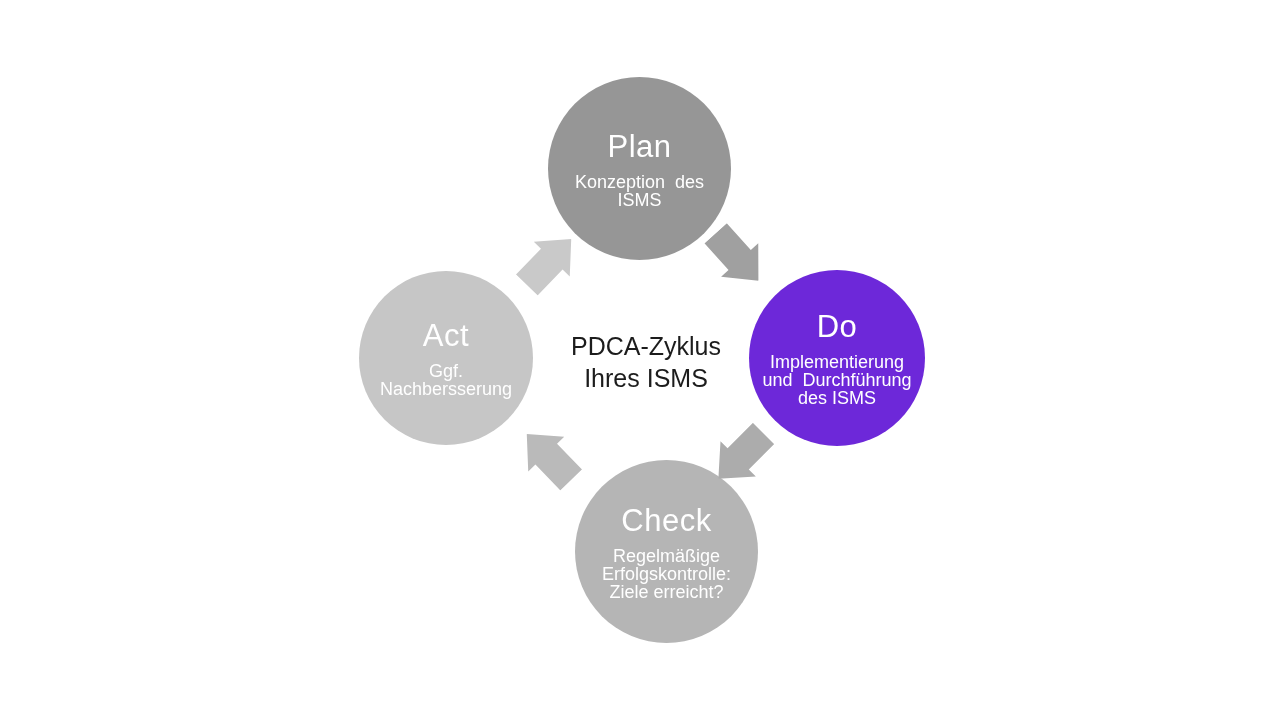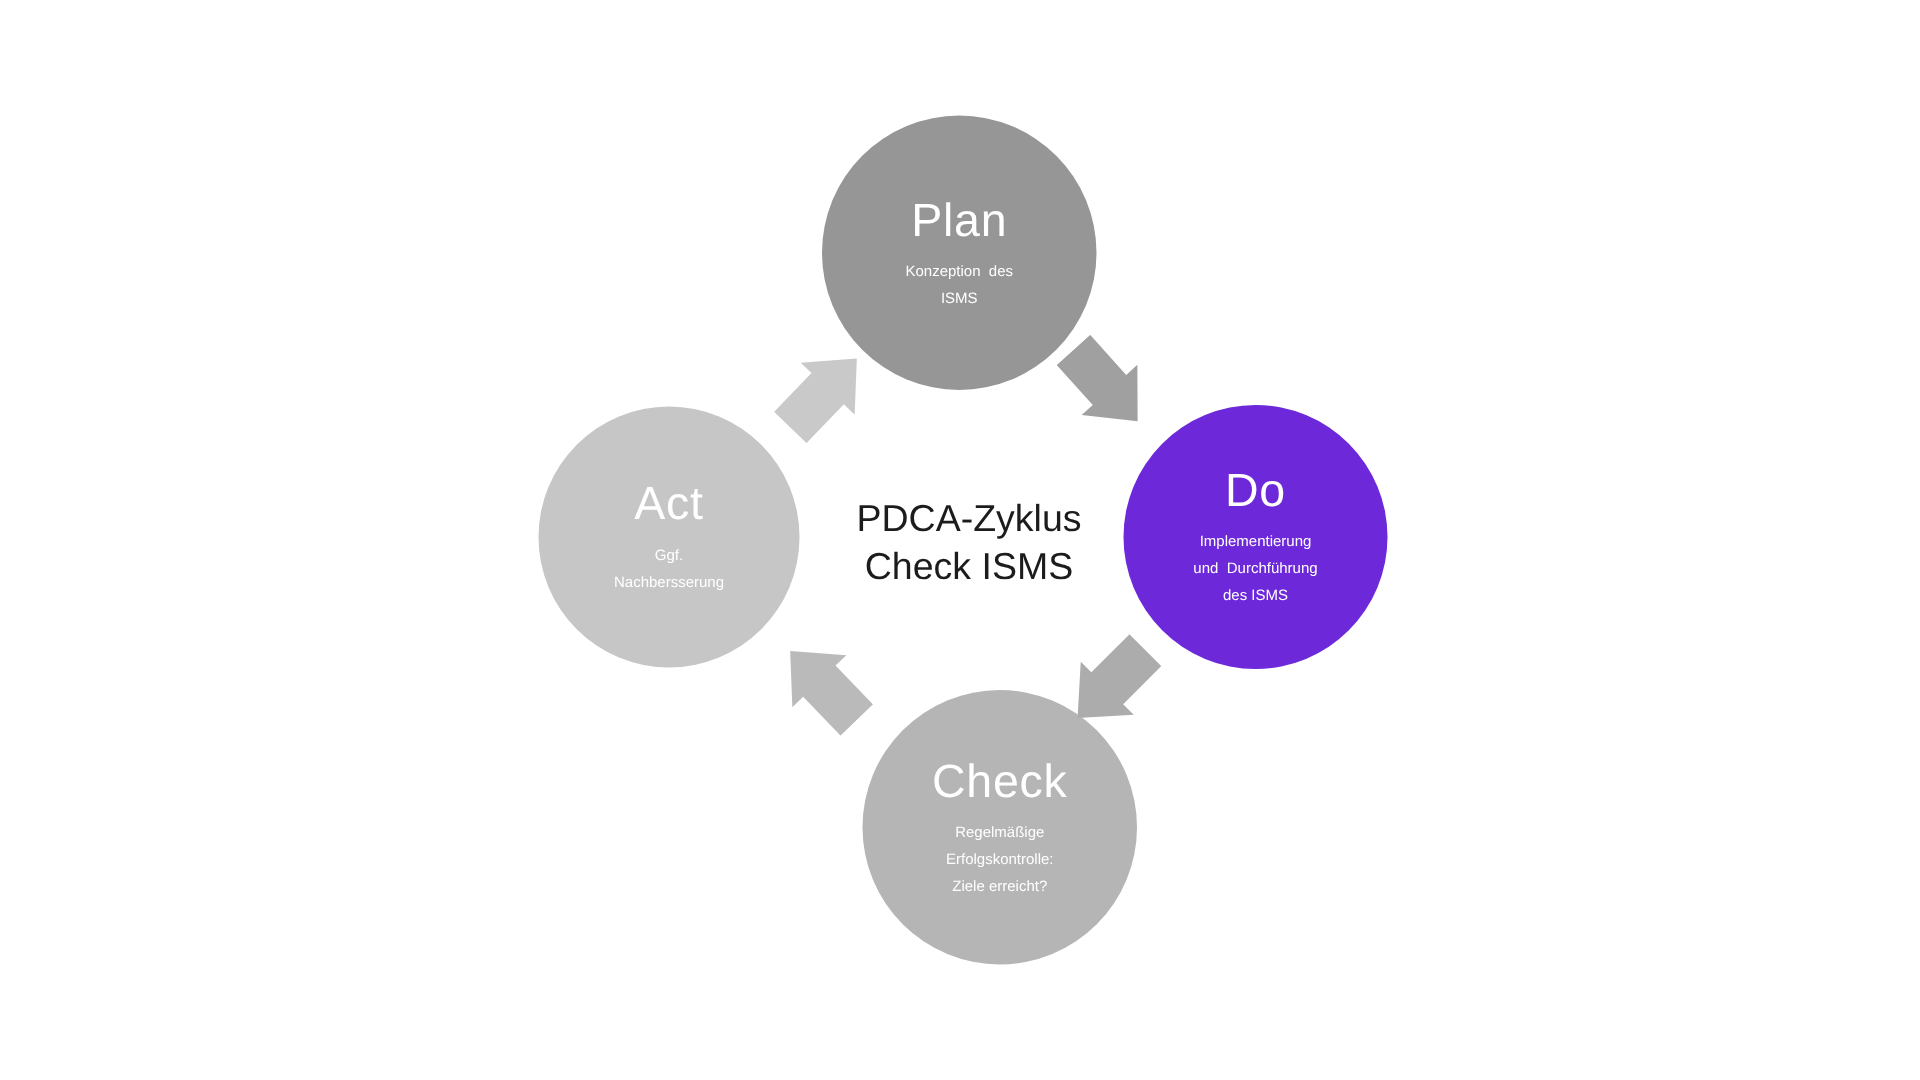--- a/index.html
+++ b/index.html
@@ -27,21 +27,21 @@
     color: #ffffff;
   }
   .circle-title {
     font-size: 31px;
     font-weight: 400;
     line-height: 36px;
     letter-spacing: 0.5px;
     white-space: nowrap;
   }
   .circle-desc {
-    font-size: 10px;
+    font-size: 18px;
     font-weight: 400;
     line-height: 18px;
     white-space: pre-wrap;
     text-align: center;
   }
   .circle-plan  { left: 548px; top: 77px;  width: 183px; height: 183px; }
   .circle-do    { left: 749px; top: 270px; width: 176px; height: 176px; }
   .circle-check { left: 575px; top: 460px; width: 183px; height: 183px; }
   .circle-act   { left: 359px; top: 271px; width: 174px; height: 174px; }
 
@@ -94,21 +94,21 @@
   </div>
 
   <div class="circle circle-act" style="background-color: rgb(198, 198, 198);">
     <div class="circle-title">Act</div>
     <div class="circle-desc">Ggf.
 Nachbersserung</div>
   </div>
 
   <div class="center-title">
     <div>PDCA-Zyklus</div>
-    <div>Check ISMS</div>
+    <div>Ihres ISMS</div>
   </div>
 
   <svg class="arrow arrow-plan-do" viewBox="0 0 64 64">
     <polygon points="0,17 36,17 36,7 64,32 36,57 36,47 0,47" fill="#a0a0a0"></polygon>
   </svg>
   <svg class="arrow arrow-do-check" viewBox="0 0 64 64">
     <polygon points="0,17 36,17 36,7 64,32 36,57 36,47 0,47" fill="#acacac"></polygon>
   </svg>
   <svg class="arrow arrow-check-act" viewBox="0 0 64 64">
     <polygon points="0,17 36,17 36,7 64,32 36,57 36,47 0,47" fill="#bababa"></polygon>

